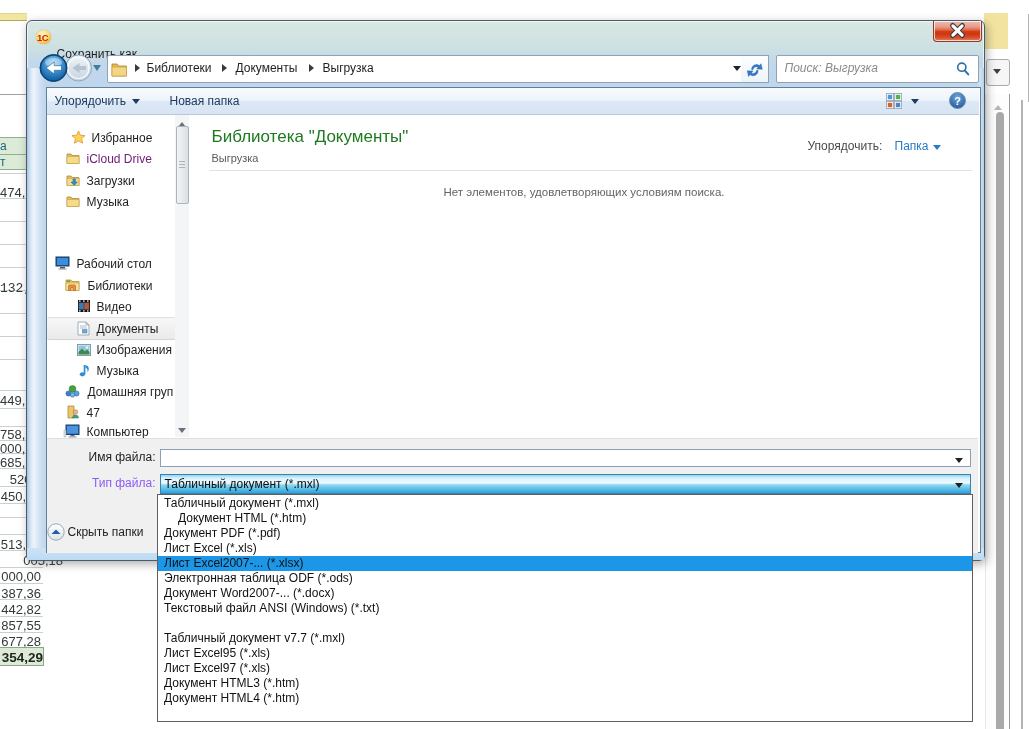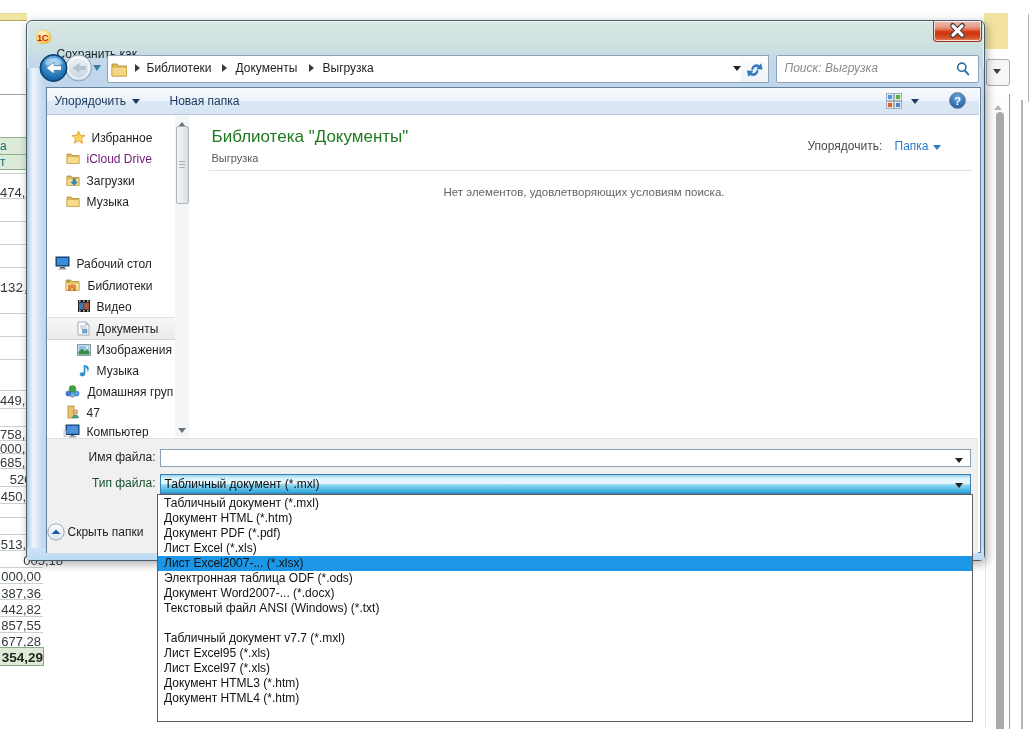--- a/index.html
+++ b/index.html
@@ -323,21 +323,21 @@
       <div class="abs" style="left:744px;top:30px;width:0;height:0;border:4px solid transparent;border-top:5px solid #2a7ac6;"></div>
       <div class="abs" style="left:20px;top:55px;width:763px;border-top:1px solid #e2e2e2;"></div>
       <div class="abs" style="left:0;top:71px;width:100%;text-align:center;font-size:11.5px;color:#646464;">Нет элементов, удовлетворяющих условиям поиска.</div>
     </div>
 
     <div class="abs" style="left:0;top:350px;width:931px;height:114px;background:#f0f0f0;border-top:1px solid #dfdfdf;">
       <div class="abs" style="left:0;top:11px;width:109px;text-align:right;font-size:12px;color:#1e1e1e;">Имя файла:</div>
       <div class="abs" style="left:113px;top:10px;width:809px;height:16px;background:#fff;border:1px solid #8ca0b5;">
         <div class="abs" style="right:7px;top:8px;width:0;height:0;border:4px solid transparent;border-top:5px solid #222;"></div>
       </div>
-      <div class="abs" style="left:0;top:37px;width:109px;text-align:right;font-size:12px;color:#14532d;">Тип файла:</div>
+      <div class="abs" style="left:0;top:37px;width:109px;text-align:right;font-size:12px;color:#8b5cf6;">Тип файла:</div>
       <div class="abs" style="left:113px;top:35px;width:809px;height:18px;border:1px solid #3c7fb1;
            background:linear-gradient(180deg,#8fd4ec 0%,#d9f2fb 18%,#eef9fe 45%,#8ed7f0 55%,#2aa5dc 100%);">
         <div class="abs" style="left:4px;top:2px;font-size:12px;color:#0d0d0d;">Табличный документ (*.mxl)</div>
         <div class="abs" style="right:7px;top:8px;width:0;height:0;border:4px solid transparent;border-top:5px solid #222;"></div>
       </div>
 
       <svg class="abs" style="left:0px;top:84px;" width="18" height="18" viewBox="0 0 18 18">
         <circle cx="9" cy="9" r="8.2" fill="url(#cgrad)" stroke="#98a8ba" stroke-width="1"></circle>
         <path d="M4.5 11 L9 6.5 L13.5 11 z" fill="#1f5da8"></path>
         <defs>
@@ -347,21 +347,21 @@
             </linearGradient>
           </defs>
       </svg>
       <div class="abs" style="left:21px;top:86px;font-size:12px;color:#1e1e1e;">Скрыть папки</div>
     </div>
   </div>
 </div>
 
 <div id="ddl" class="abs" style="left:157px;top:494px;width:814px;height:226px;background:#fff;border:1px solid #5f5f5f;font-size:12px;color:#111;">
     <div style="position: absolute; left: 0px; top: 0.5px; width: 100%; height: 15px; line-height: 15px; padding-left: 6px; box-sizing: border-box; white-space: nowrap;">Табличный документ (*.mxl)</div>
-    <div style="position: absolute; left: 0px; top: 15.53px; width: 100%; height: 15px; line-height: 15px; padding-left: 6px; box-sizing: border-box; white-space: nowrap;">Документ HTML (*.htm)</div>
+    <div style="position: absolute; left: 0px; top: 15.53px; width: 100%; height: 15px; line-height: 15px; padding-left: 20px; box-sizing: border-box; white-space: nowrap;">Документ HTML (*.htm)</div>
     <div style="position: absolute; left: 0px; top: 45.59px; width: 100%; height: 15px; line-height: 15px; padding-left: 6px; box-sizing: border-box; white-space: nowrap;">Лист Excel (*.xls)</div>
     <div style="position: absolute; left: 0px; top: 30.56px; width: 100%; height: 15px; line-height: 15px; padding-left: 6px; box-sizing: border-box; white-space: nowrap;">Документ PDF (*.pdf)</div>
     <div style="position: absolute; left: 0px; top: 60.62px; width: 100%; height: 15px; line-height: 15px; padding-left: 6px; box-sizing: border-box; white-space: nowrap; background: rgb(28, 151, 232);">Лист Excel2007-... (*.xlsx)</div>
     <div style="position: absolute; left: 0px; top: 75.65px; width: 100%; height: 15px; line-height: 15px; padding-left: 6px; box-sizing: border-box; white-space: nowrap;">Электронная таблица ODF (*.ods)</div>
     <div style="position: absolute; left: 0px; top: 90.68px; width: 100%; height: 15px; line-height: 15px; padding-left: 6px; box-sizing: border-box; white-space: nowrap;">Документ Word2007-... (*.docx)</div>
     <div style="position: absolute; left: 0px; top: 105.71px; width: 100%; height: 15px; line-height: 15px; padding-left: 6px; box-sizing: border-box; white-space: nowrap;">Текстовый файл ANSI (Windows) (*.txt)</div>
     <div style="position: absolute; left: 0px; top: 135.77px; width: 100%; height: 15px; line-height: 15px; padding-left: 6px; box-sizing: border-box; white-space: nowrap;">Табличный документ v7.7 (*.mxl)</div>
     <div style="position: absolute; left: 0px; top: 150.8px; width: 100%; height: 15px; line-height: 15px; padding-left: 6px; box-sizing: border-box; white-space: nowrap;">Лист Excel95 (*.xls)</div>
     <div style="position: absolute; left: 0px; top: 165.83px; width: 100%; height: 15px; line-height: 15px; padding-left: 6px; box-sizing: border-box; white-space: nowrap;">Лист Excel97 (*.xls)</div>
     <div style="position: absolute; left: 0px; top: 180.86px; width: 100%; height: 15px; line-height: 15px; padding-left: 6px; box-sizing: border-box; white-space: nowrap;">Документ HTML3 (*.htm)</div>

